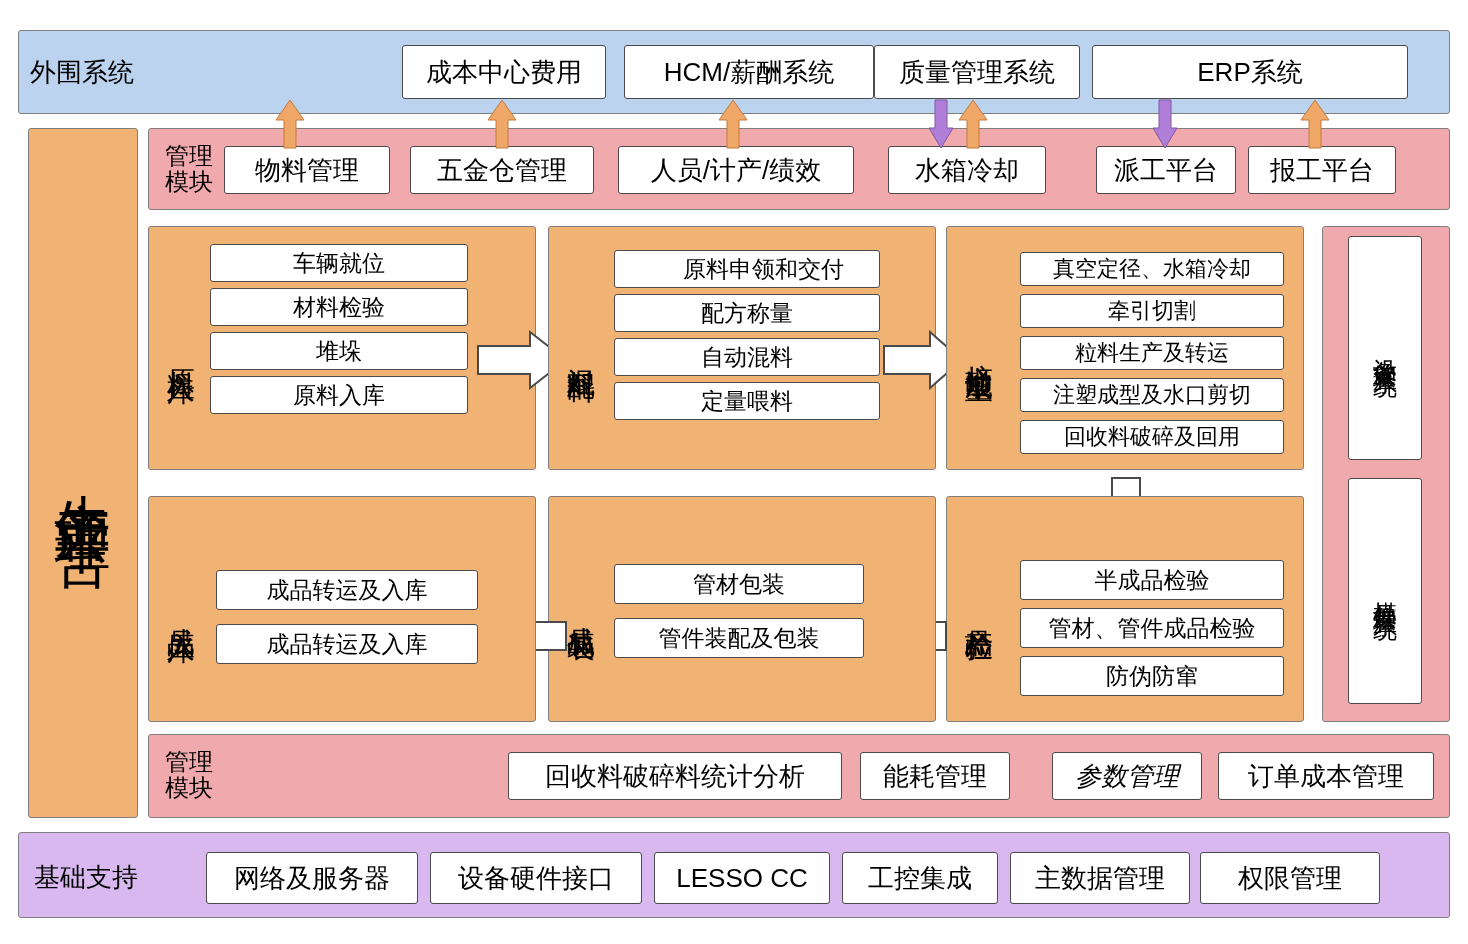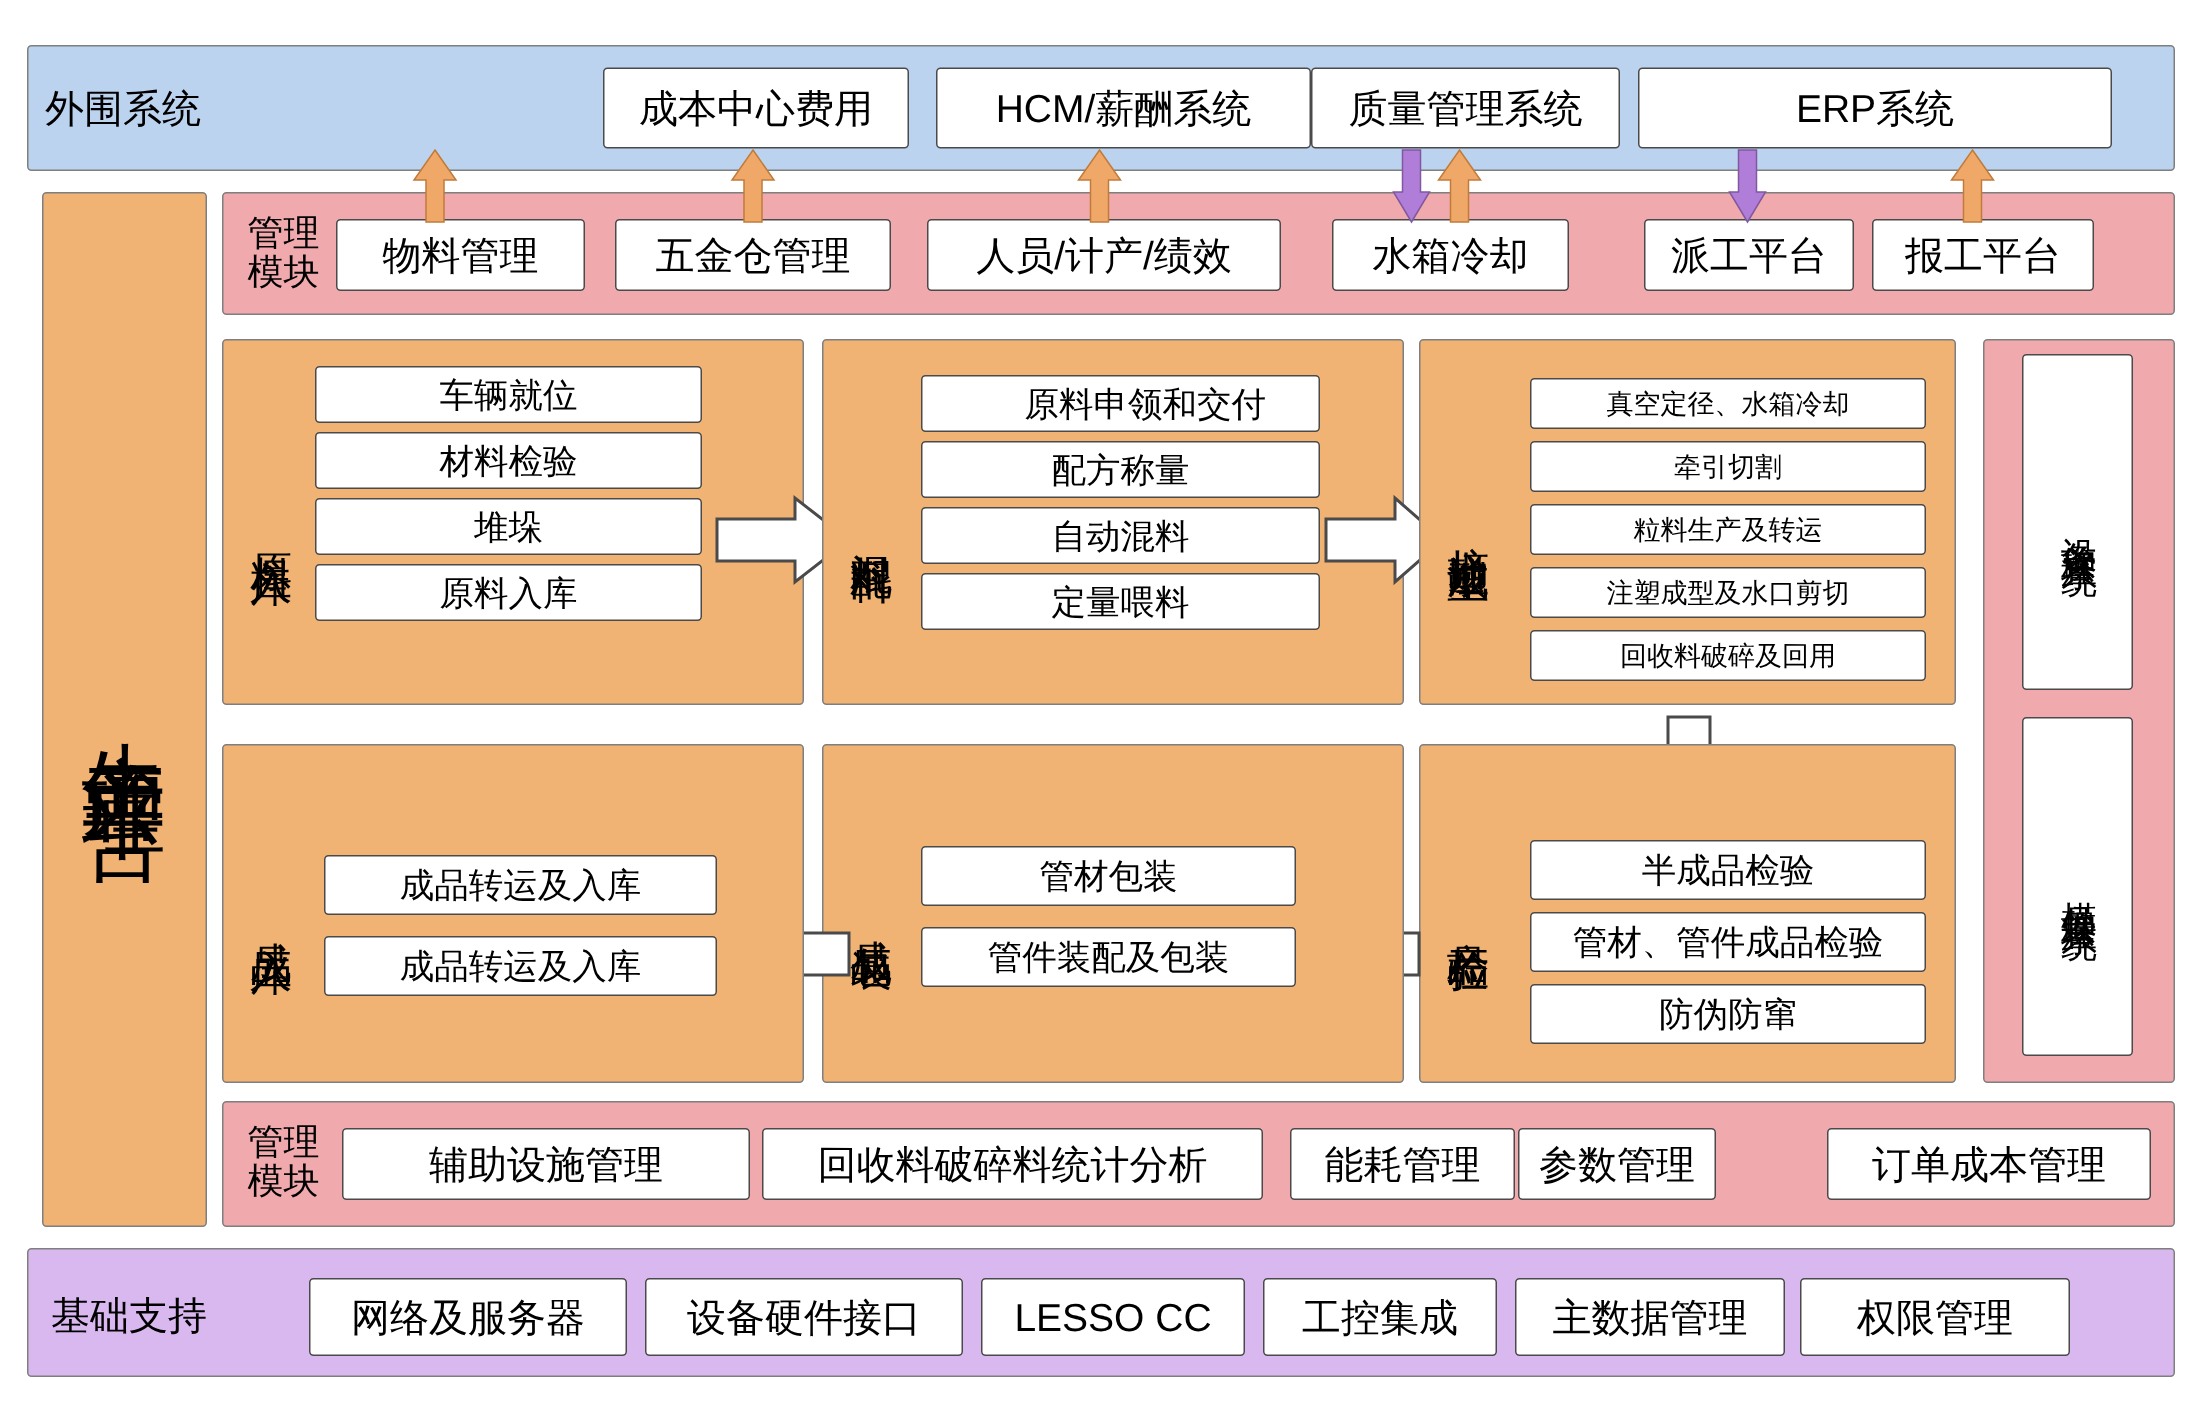--- a/index.html
+++ b/index.html
@@ -41,21 +41,21 @@
   .stage-title{font-size:28px;line-height:1.08;writing-mode:vertical-rl;text-orientation:upright;letter-spacing:2px;}
 
   
   .sys-band{background:#f0a9ad;border:1.5px solid #7f7f7f;border-radius:3px;}
   .sys-box{background:#ffffff;border:1.5px solid #4a4a4a;border-radius:3px;writing-mode:vertical-rl;text-orientation:upright;font-size:24px;letter-spacing:3px;}
 
   
   .base-band{left:18px;top:832px;width:1432px;height:86px;background:#d9b8f0;border:1.5px solid #7f7f7f;border-radius:3px;}
   .base-label{left:34px;top:858px;width:160px;height:38px;font-size:26px;justify-content:flex-start;}
 
-  .t26{font-size:26px}.t23{font-size:23px}.t22{font-size:18px}
+  .t26{font-size:26px}.t23{font-size:23px}.t22{font-size:22px}
 
   
   .arrow{position:absolute;}
   svg{display:block;overflow:visible;}
 </style>
 </head>
 <body>
 
 <div class="canvas">
 
@@ -187,24 +187,23 @@
 
   <div class="box sys-band" style="left:1322px;top:226px;width:128px;height:496px;"></div>
   <div class="box sys-box" style="left:1348px;top:236px;width:74px;height:224px;">设备管理系统</div>
   <div class="box sys-box" style="left:1348px;top:478px;width:74px;height:226px;">模具管理系统</div>
 
   <div class="box mgmt-band" style="left:148px;top:734px;width:1302px;height:84px;"></div>
   <div class="box mgmt-label" style="left:156px;top:746px;width:66px;height:58px;">
       <span>管理模块</span>
     </div>
 
-  <div class="box wbox t26" style="left:228px;top:752px;width:272px;height:48px;">辅助设施管理</div>
   <div class="box wbox t26" style="left:508px;top:752px;width:334px;height:48px;">回收料破碎料统计分析</div>
   <div class="box wbox t26" style="left:860px;top:752px;width:150px;height:48px;">能耗管理</div>
-  <div class="box wbox t26" style="left:1012px;top:752px;width:132px;height:48px;">参数管理</div>
+  <div class="box wbox t26" style="left:1052px;top:752px;width:150px;height:48px;font-style:italic;">参数管理</div>
   <div class="box wbox t26" style="left:1186px;top:752px;width:216px;height:48px;margin-left:32px;">订单成本管理</div>
 
   <div class="box base-band"></div>
   <div class="box base-label">基础支持</div>
 
   <div class="box wbox t26" style="left:206px;top:852px;width:212px;height:52px;">网络及服务器</div>
   <div class="box wbox t26" style="left:430px;top:852px;width:212px;height:52px;">设备硬件接口</div>
   <div class="box wbox t26" style="left:654px;top:852px;width:176px;height:52px;">LESSO CC</div>
   <div class="box wbox t26" style="left:842px;top:852px;width:156px;height:52px;">工控集成</div>
   <div class="box wbox t26" style="left:1010px;top:852px;width:180px;height:52px;">主数据管理</div>

